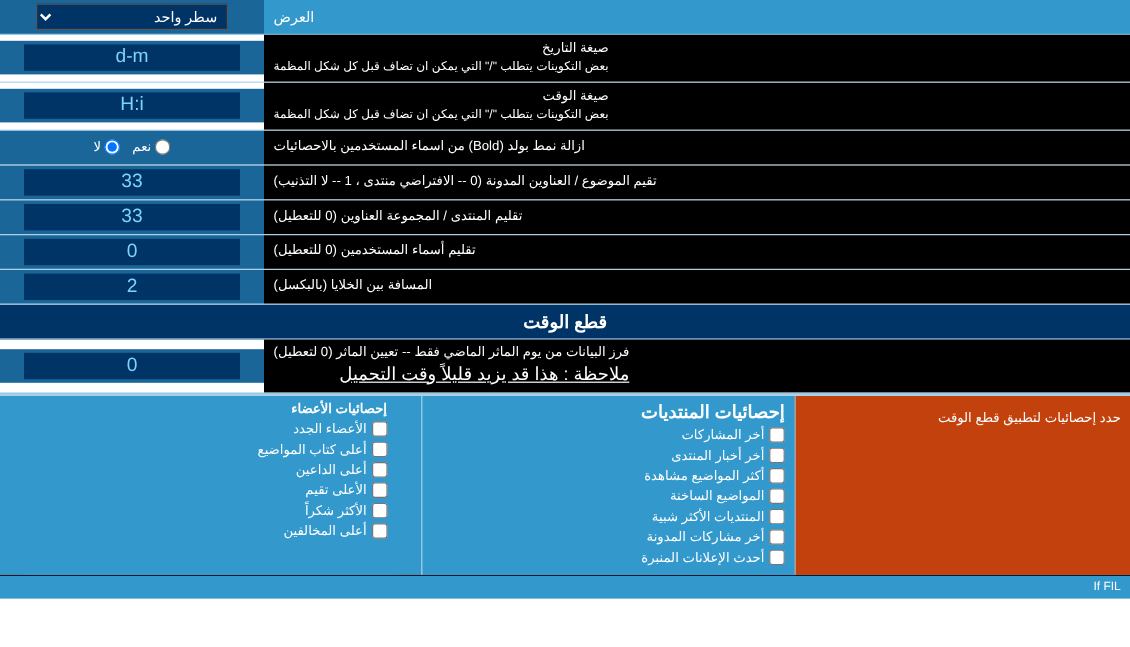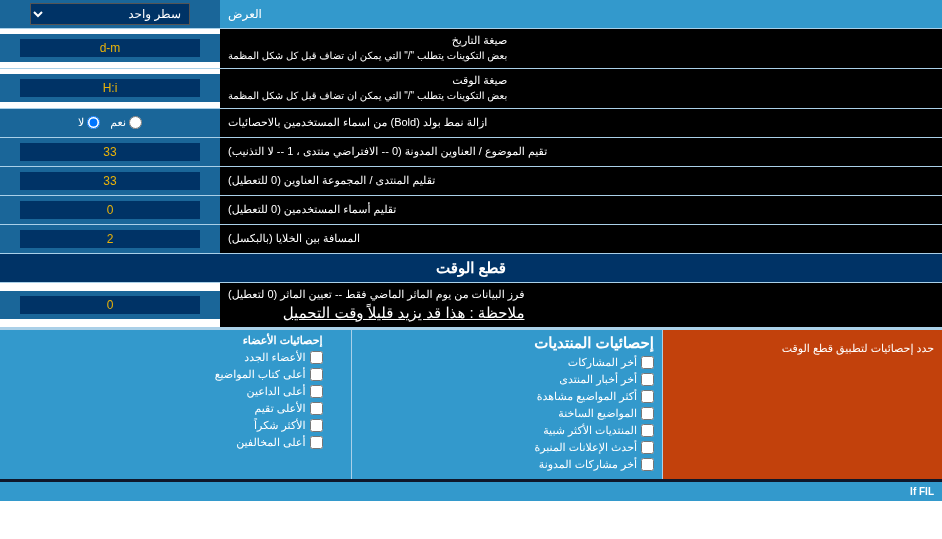--- a/index.html
+++ b/index.html
@@ -38,25 +38,25 @@
       background: #1a6699;
       display: flex;
       align-items: center;
       justify-content: center;
       min-height: 28px;
       padding: 3px 6px;
     }
 
     .input-cell input[type="text"] {
       background: #003366;
-      color: #eab308;
+      color: #7dd3fc;
       border: none;
       padding: 2px 6px;
       width: 180px;
-      font-size: 12px;
+      font-size: 16px;
       text-align: center;
       direction: ltr;
     }
 
     
     .section-header {
       background: #003366;
       color: #fff;
       text-align: center;
       font-weight: bold;
@@ -286,25 +286,25 @@
     <div class="check-item">
       <input type="checkbox" style="">
       <span>المواضيع الساخنة</span>
     </div>
     <div class="check-item">
       <input type="checkbox" style="">
       <span>المنتديات الأكثر شبية</span>
     </div>
     <div class="check-item">
       <input type="checkbox" style="">
+      <span>أخر مشاركات المدونة</span>
+    </div>
+    <div class="check-item">
+      <input type="checkbox" style="">
       <span>أحدث الإعلانات المنبرة</span>
-    </div>
-    <div class="check-item">
-      <input type="checkbox" style="">
-      <span>أخر مشاركات المدونة</span>
     </div>
   </div>
 
   <div class="stats-col">
     <div style="color:#fff; font-weight:bold; margin-bottom:4px; font-size:11px; text-align:right;">إحصائيات الأعضاء</div>
     <div class="check-item">
       <input type="checkbox" style="">
       <span>الأعضاء الجدد</span>
     </div>
     <div class="check-item">
@@ -323,15 +323,15 @@
       <input type="checkbox" style="">
       <span>الأكثر شكراً</span>
     </div>
     <div class="check-item">
       <input type="checkbox" style="">
       <span>أعلى المخالفين</span>
     </div>
   </div>
 </div>
 
-<div style="background:#3399cc; padding:4px 8px; color:#fff; font-size:10px; text-align:right; border-top:3px solid #0f172a;font-weight:bold;">
+<div style="background:#3399cc; padding:4px 8px; color:#fff; font-size:10px; text-align:right; border-top:1px solid #0f172a;">
   If FIL
 </div>
 
 </body></html>

